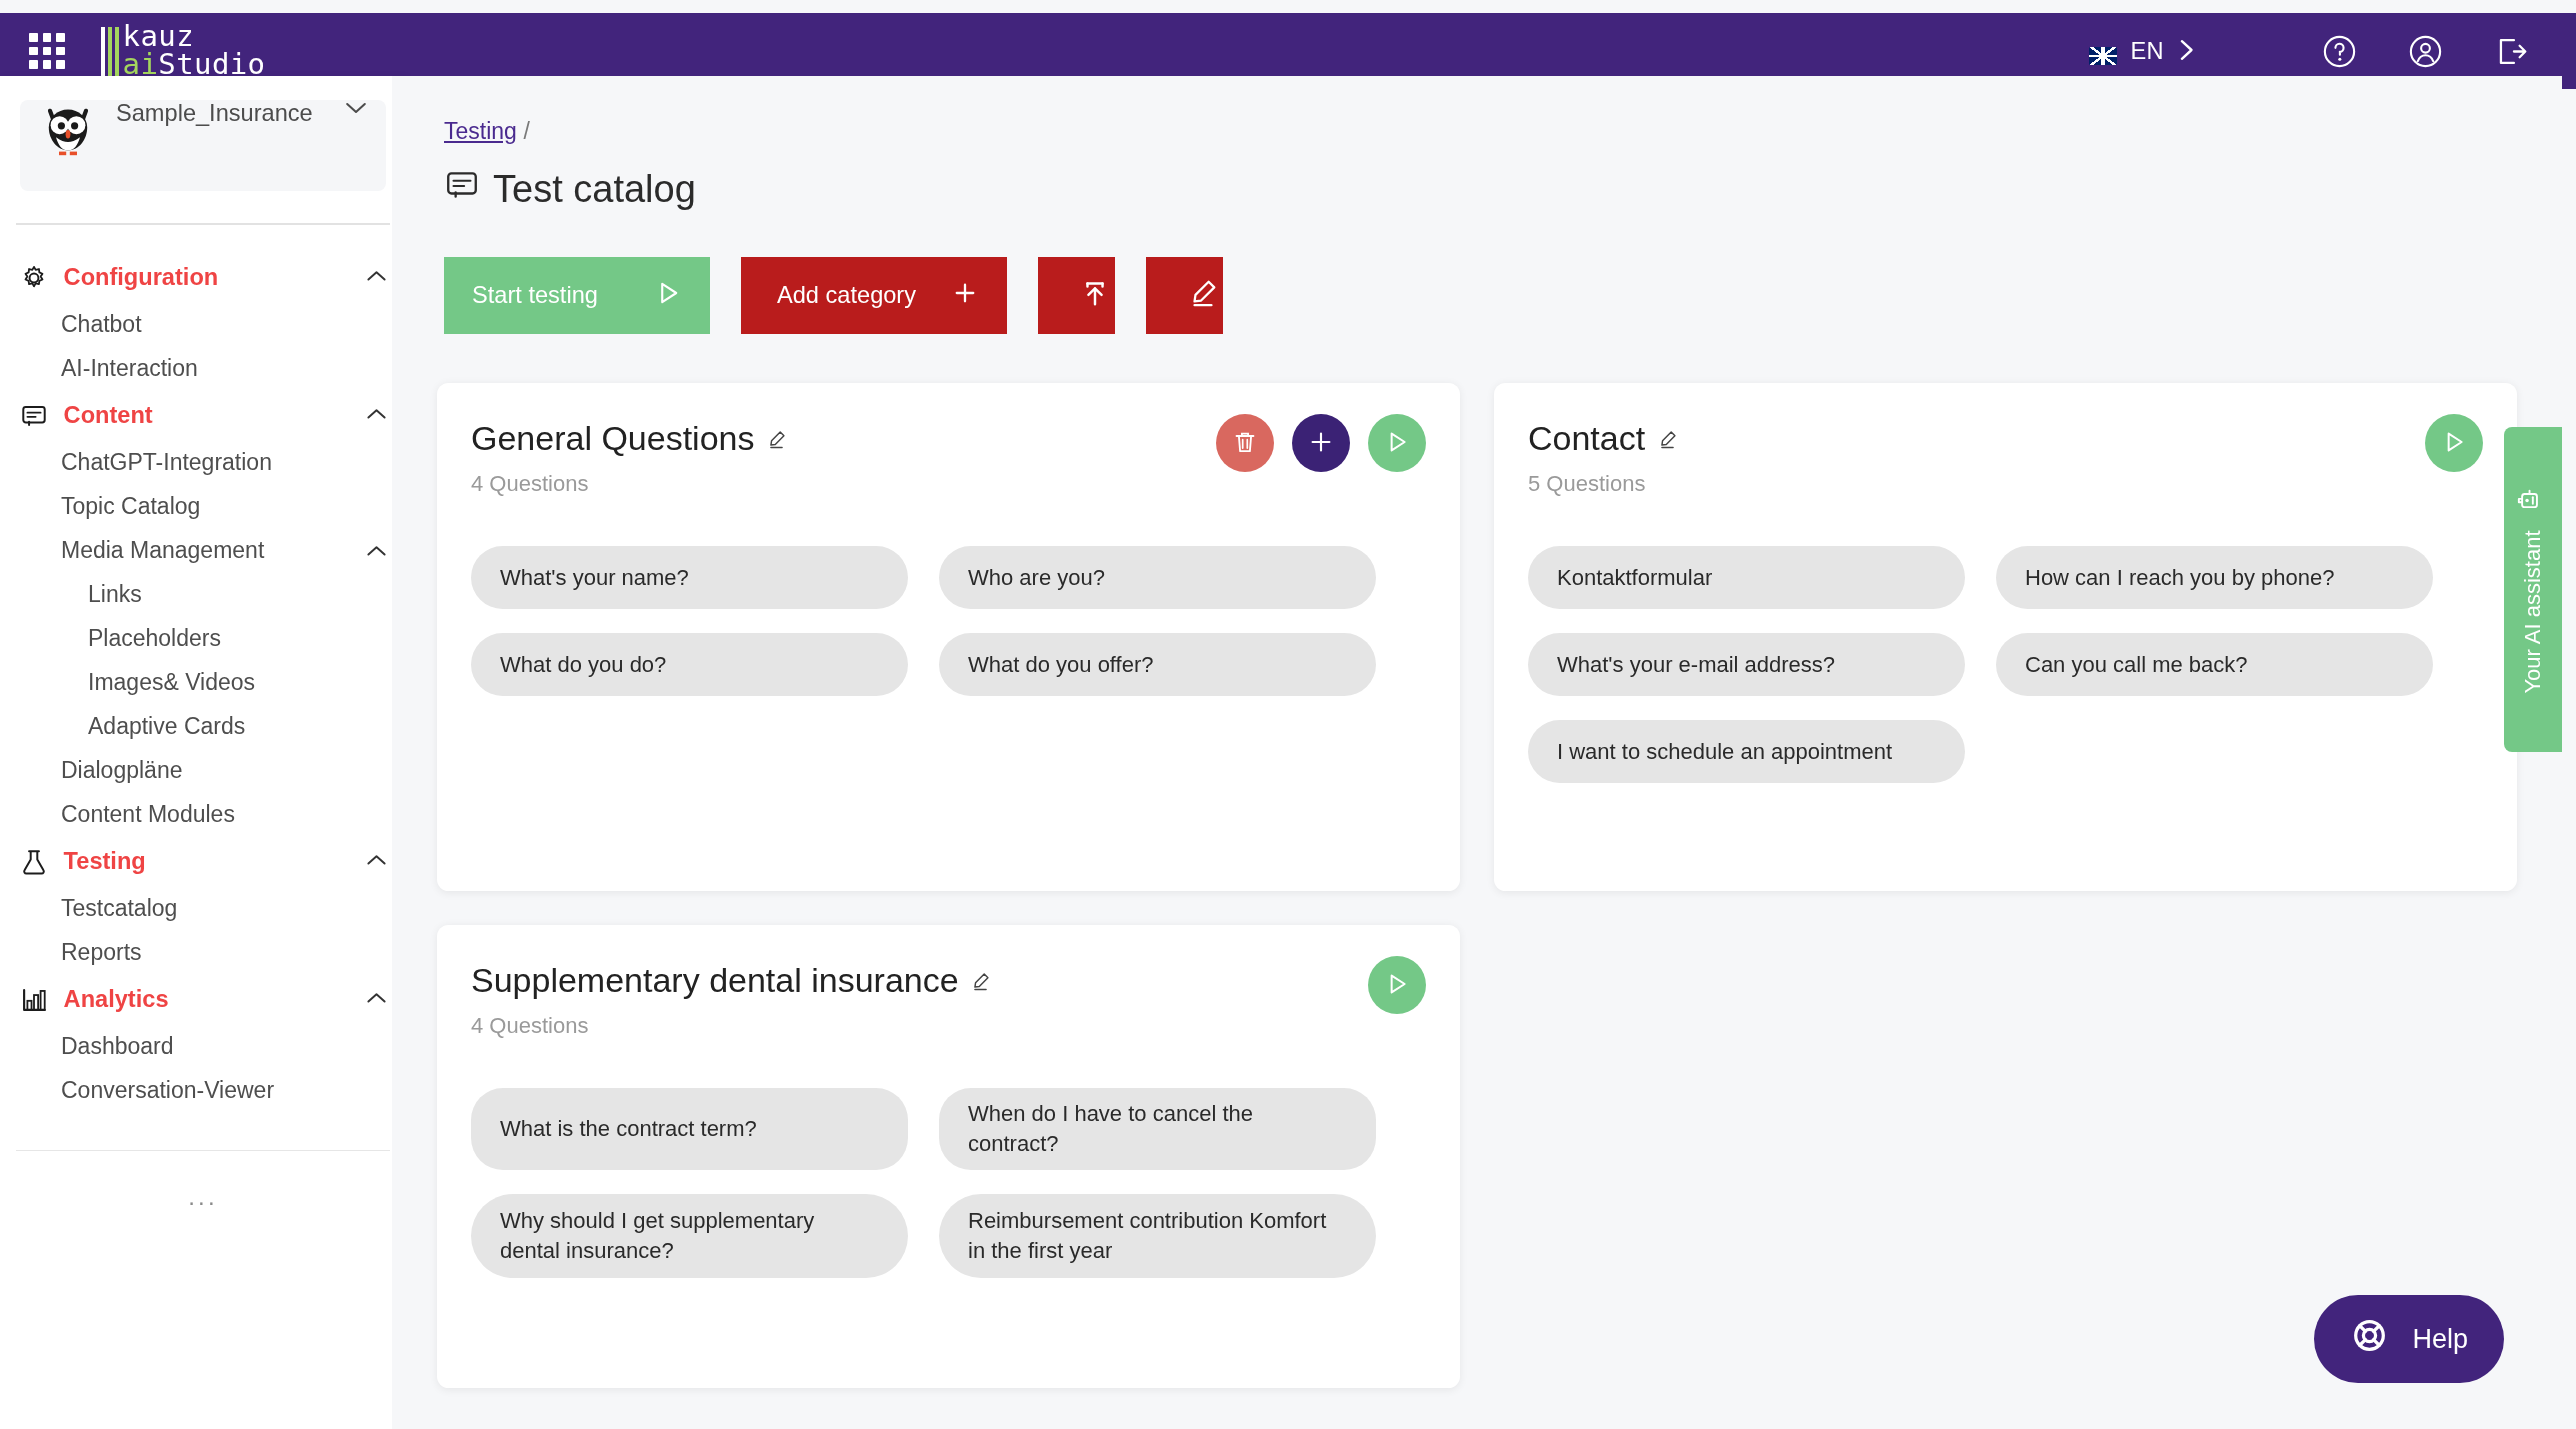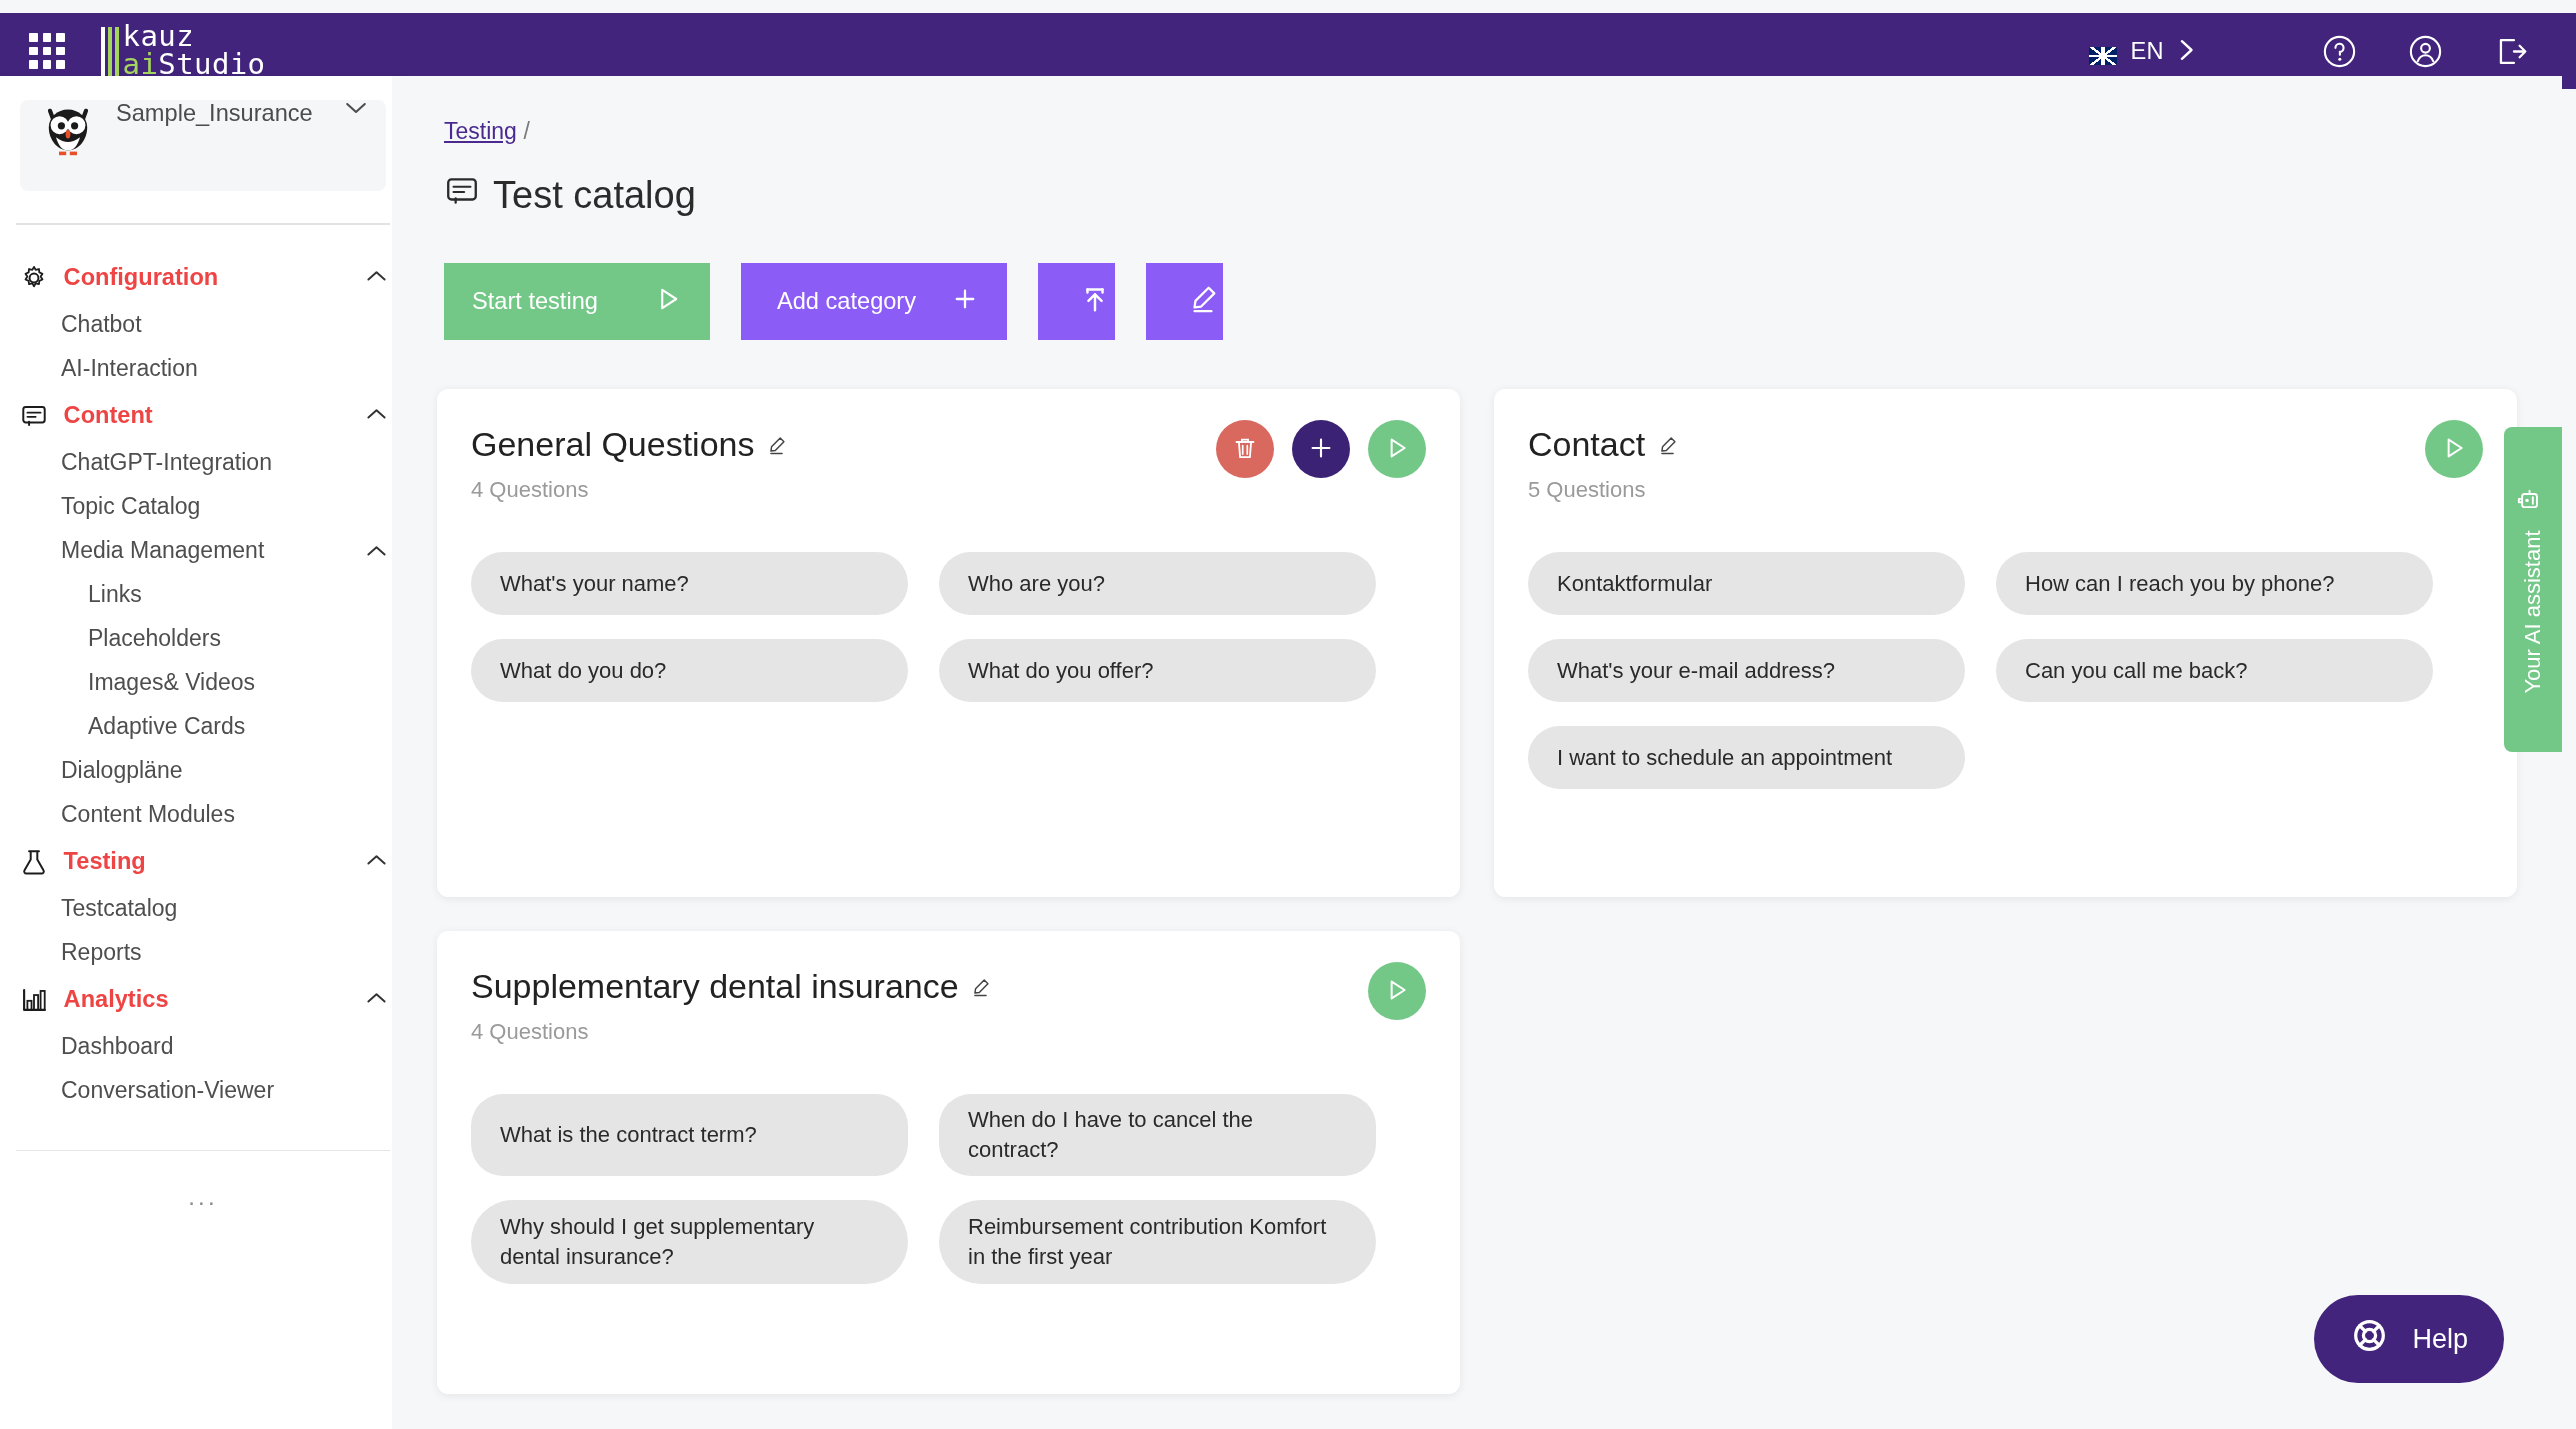--- a/index.html
+++ b/index.html
@@ -95,34 +95,34 @@
   
   .main {
     position: absolute; top: 76px; left: 392px;
     width: 2170px; height: 1354px;
     background: #f6f7f9; overflow: hidden;
   }
   .crumb { margin: 42px 0 0 52px; font-size: 23px; }
   .crumb a { color: #4a2a8f; text-decoration: underline; }
   .crumb span { color: #7a7a7a; margin-left: 6.5px; }
   .page-title {
-    margin: 28px 0 0 52px;
+    margin: 22px 0 0 52px;
     display: flex; align-items: center; gap: 13px;
     font-size: 38px; color: #2b2b2b;
   }
 
   .toolbar { margin: 45px 0 0 52px; display: flex; gap: 31px; }
   .btn {
     border: none; color: #fff; font-size: 23.6px;
     display: flex; align-items: center; cursor: pointer;
     font-family: "Liberation Sans", sans-serif;
   }
   .btn-wide { width: 266px; height: 77px; padding: 0 28px; justify-content: space-between; }
   .btn-green { background: #74c887; }
-  .btn-purple { background: #8b5cf6; padding-left: 36px; }
+  .btn-purple { background: #b91c1c; padding-left: 36px; }
   .btn-icon { width: 77px; height: 77px; justify-content: center; }
 
   .cards { margin: 49px 0 0 45px; display: flex; flex-wrap: wrap; gap: 34px; }
   .card {
     background: #fff; border-radius: 11.4px;
     box-shadow: 0 1.6px 8px rgba(0,0,0,.07);
     padding: 36px 34px 32px 34px;
     position: relative;
   }
   .card-w { width: 1023px; }

